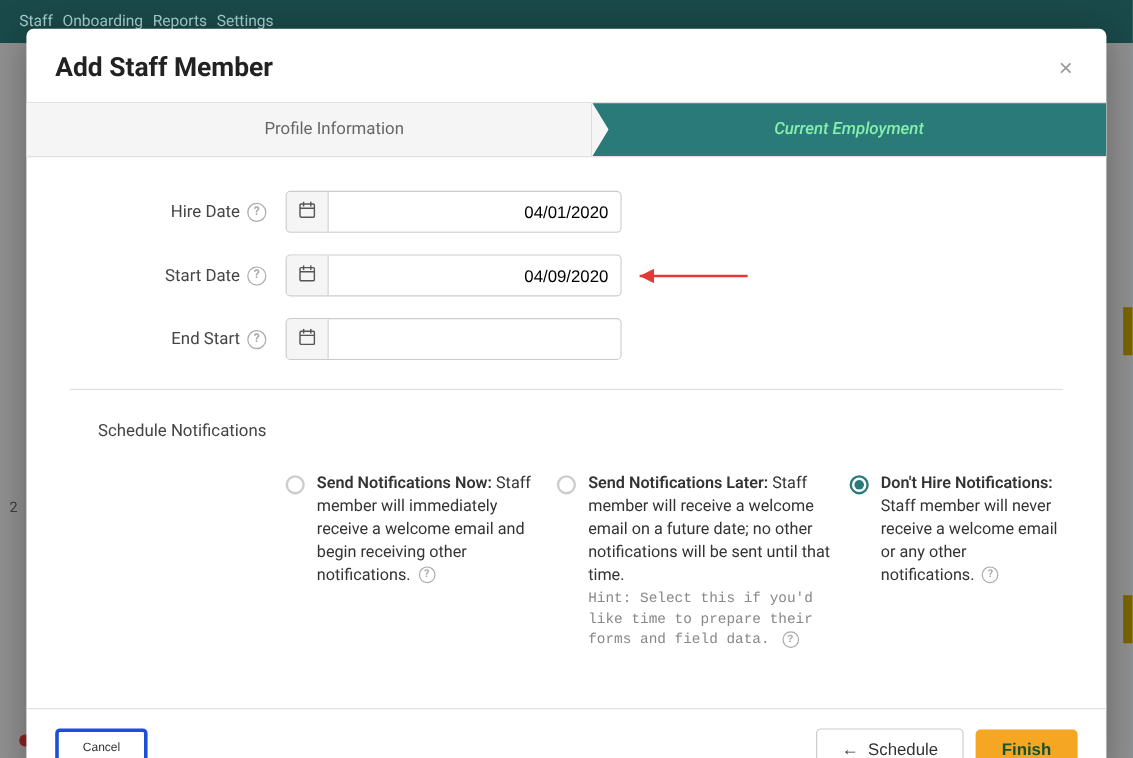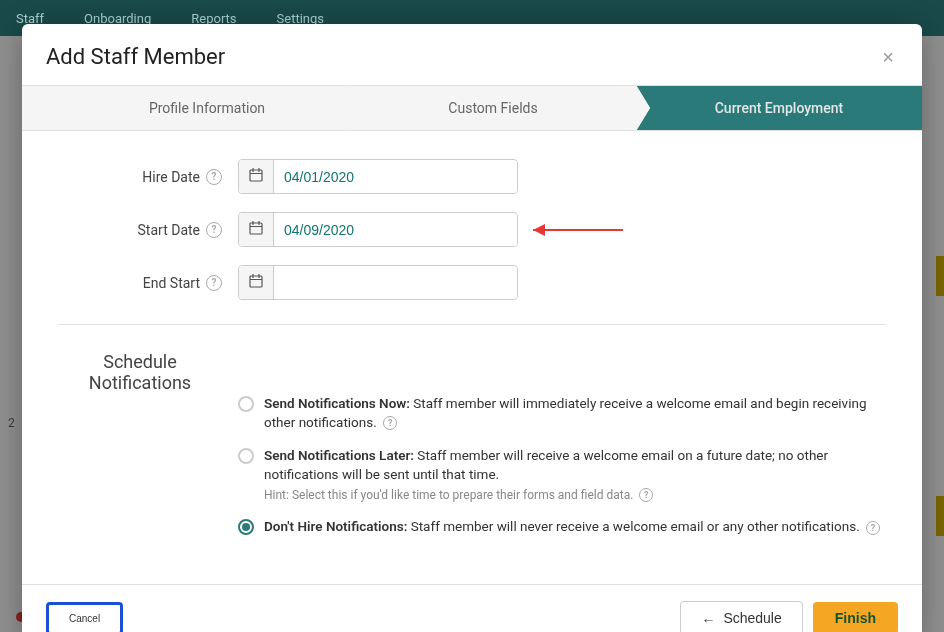--- a/index.html
+++ b/index.html
@@ -12,21 +12,21 @@
       position: relative;
     }
 
     
     .bg-nav {
       background: #1a4a4a;
       height: 36px;
       display: flex;
       align-items: center;
       padding: 0 16px;
-      gap: 40px;
+      gap: 8px;
     }
     .bg-nav span {
       color: #a8d0d0;
       font-size: 13px;
       cursor: pointer;
     }
 
     
     .bg-content {
       background: #f0f0f0;
@@ -76,21 +76,21 @@
     
     .modal-header {
       padding: 20px 24px 16px;
       border-bottom: 1px solid #e0e0e0;
       display: flex;
       align-items: center;
       justify-content: space-between;
     }
     .modal-title {
       font-size: 22px;
-      font-weight: 400;
+      font-weight: 700;
       color: #222;
     }
     .close-btn {
       background: none;
       border: none;
       font-size: 20px;
       color: #999;
       cursor: pointer;
       line-height: 1;
       padding: 0 4px;
@@ -110,22 +110,23 @@
       font-size: 14px;
       color: #666;
       position: relative;
       display: flex;
       align-items: center;
       justify-content: center;
     }
 
     .wizard-step.active {
       background: #2a7a7a;
-      color: #e5e5e5;
+      color: #86efac;
       font-weight: 500;
+      font-style: italic;
     }
 
     
     .wizard-step:not(:last-child)::after {
       content: '';
       position: absolute;
       right: -14px;
       top: 50%;
       transform: translateY(-50%);
       width: 0;
@@ -210,23 +211,24 @@
       padding: 8px 10px;
       cursor: pointer;
       color: #555;
       font-size: 14px;
     }
 
     .date-input {
       border: none;
       padding: 8px 10px;
       font-size: 14px;
-      color: #0f766e;
+      color: #000000;
       width: 100%;
       outline: none;
+      text-align: right;
     }
 
     .arrow-annotation {
       display: flex;
       align-items: center;
       margin-left: 10px;
     }
 
     .red-arrow {
       color: #e53935;
@@ -242,31 +244,31 @@
     }
 
     
     .schedule-row {
       display: flex;
       margin-bottom: 20px;
     }
 
     .schedule-label {
       width: 180px;
-      text-align: center;
+      text-align: right;
       padding-right: 16px;
-      font-size: 18px;
+      font-size: 14px;
       color: #444;
       padding-top: 2px;
       flex-shrink: 0;
     }
 
     .notification-options {
       display: flex;
-      flex-direction: column;
+      flex-direction: row;
       gap: 14px;
       margin-top: 45px;
     }
 
     .radio-option {
       display: flex;
       align-items: flex-start;
       gap: 10px;
     }
 
@@ -302,20 +304,21 @@
     }
 
     .radio-text strong {
       font-weight: 600;
     }
 
     .hint-text {
       font-size: 12px;
       color: #888;
       margin-top: 3px;
+      font-family: Liberation Mono, monospace;
     }
 
     .info-icon-small {
       display: inline-flex;
       width: 14px;
       height: 14px;
       border-radius: 50%;
       border: 1px solid #aaa;
       color: #aaa;
       font-size: 9px;
@@ -430,23 +433,20 @@
 
       <div class="modal-header">
         <h2 class="modal-title">Add Staff Member</h2>
         <button class="close-btn">×</button>
       </div>
 
       <div class="wizard-steps">
         <div class="wizard-step">
           <span>Profile Information</span>
         </div>
-        <div class="wizard-step">
-          <span>Custom Fields</span>
-        </div>
         <div class="wizard-step active">
           <span>Current Employment</span>
         </div>
       </div>
 
       <div class="modal-body">
 
         <div class="form-row">
           <div class="form-label">
             <span>Hire Date</span>

